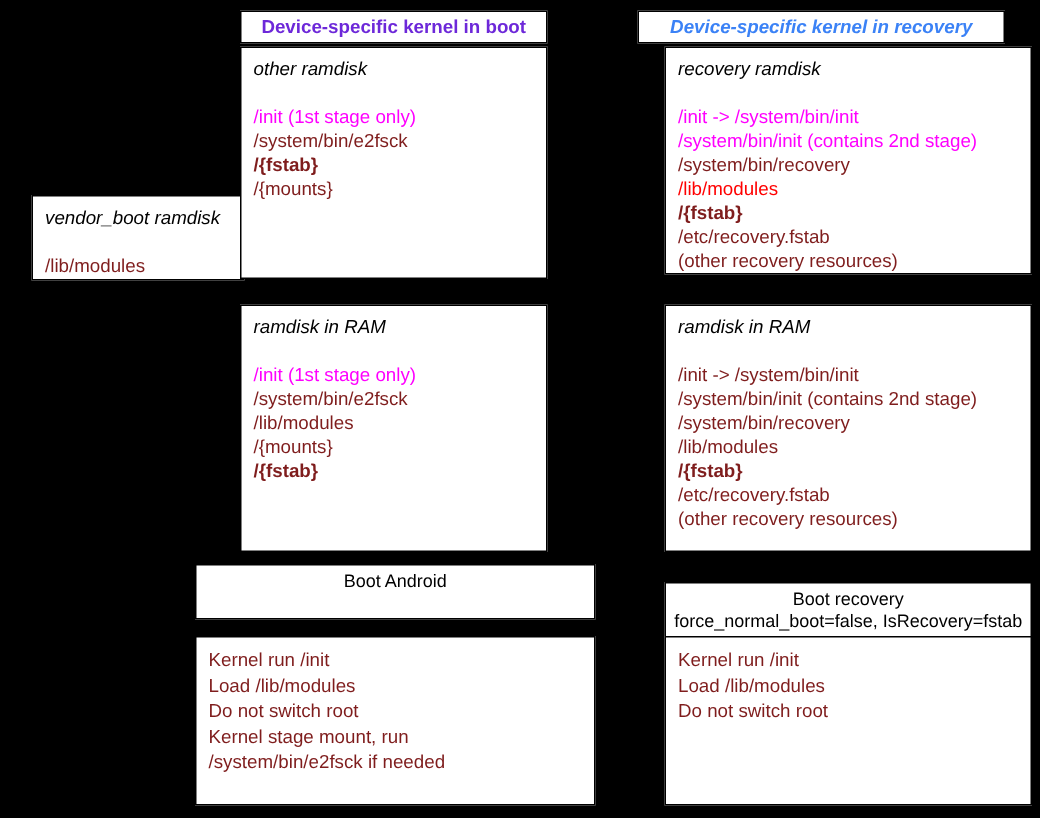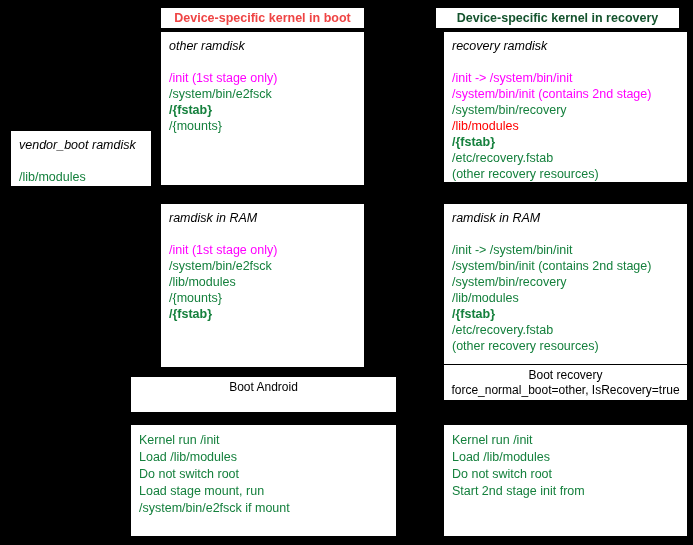--- a/index.html
+++ b/index.html
@@ -33,32 +33,32 @@
     font-style: italic;
     margin-bottom: 16px;
   }
   .cond {
     text-align: center;
     font-size: 12px;
     line-height: 15px;
     padding: 3px 4px;
   }
   .steps { line-height: 17px; padding-top: 7px; }
-  .line span { color: #15803d; }
+  .line span { color: #7f1d1d; }
 </style>
 </head>
 <body>
 
 <div class="canvas">
 
-  <div class="box header-box" style="left: 160px; top: 7px; width: 205px; height: 22px; color: #ef4444;">Device-specific kernel in boot</div>
+  <div class="box header-box" style="left: 160px; top: 7px; width: 205px; height: 22px; color: #6d28d9;">Device-specific kernel in boot</div>
 
-  <div class="box header-box" style="left: 435px; top: 7px; width: 245px; height: 22px; color: #14532d;">Device-specific kernel in recovery</div>
+  <div class="box header-box" style="left: 425px; top: 7px; width: 245px; height: 22px; color: #3b82f6; font-style: italic;">Device-specific kernel in recovery</div>
 
-  <div class="box" style="left:10px;top:130px;width:142px;height:57px;">
+  <div class="box" style="left:21px;top:130px;width:142px;height:57px;">
     <div class="title">vendor_boot ramdisk</div>
     <div>
         <div class="line"><span>/lib/modules</span></div>
       </div>
   </div>
 
   <div class="box" style="left:160px;top:31px;width:205px;height:155px;">
     <div class="title">other ramdisk</div>
     <div>
         <div class="line"><span style="color: rgb(255, 0, 255);">/init (1st stage only)</span></div>
@@ -102,37 +102,36 @@
         <div class="line"><span style="font-weight: bold;">/{fstab}</span></div>
         <div class="line"><span>/etc/recovery.fstab</span></div>
         <div class="line"><span>(other recovery resources)</span></div>
       </div>
   </div>
 
   <div class="box cond" style="left:130px;top:376px;width:267px;height:37px;">
     <div>Boot Android</div>
   </div>
 
-  <div class="box cond" style="left:443px;top:364px;width:245px;height:37px;">
+  <div class="box cond" style="left:443px;top:388px;width:245px;height:37px;">
     <div>Boot recovery</div>
-    <div>force_normal_boot=other, IsRecovery=true</div>
+    <div>force_normal_boot=false, IsRecovery=fstab</div>
   </div>
 
   <div class="box steps" style="left:130px;top:424px;width:267px;height:113px;">
     <div>
         <div class="line"><span>Kernel run /init</span></div>
         <div class="line"><span>Load /lib/modules</span></div>
         <div class="line"><span>Do not switch root</span></div>
-        <div class="line"><span>Load stage mount, run</span></div>
-        <div class="line"><span>/system/bin/e2fsck if mount</span></div>
+        <div class="line"><span>Kernel stage mount, run</span></div>
+        <div class="line"><span>/system/bin/e2fsck if needed</span></div>
       </div>
   </div>
 
   <div class="box steps" style="left:443px;top:424px;width:245px;height:113px;">
     <div>
         <div class="line"><span>Kernel run /init</span></div>
         <div class="line"><span>Load /lib/modules</span></div>
         <div class="line"><span>Do not switch root</span></div>
-        <div class="line"><span>Start 2nd stage init from</span></div>
       </div>
   </div>
 
 </div>
 
 </body></html>

